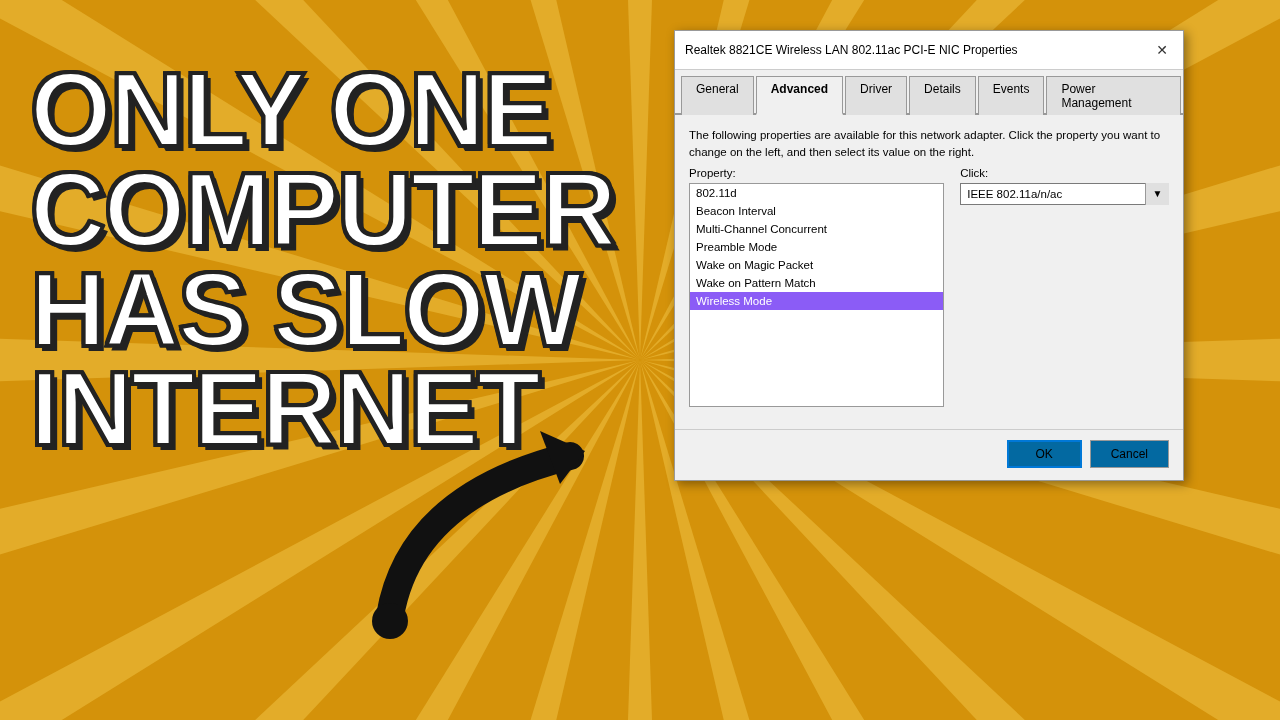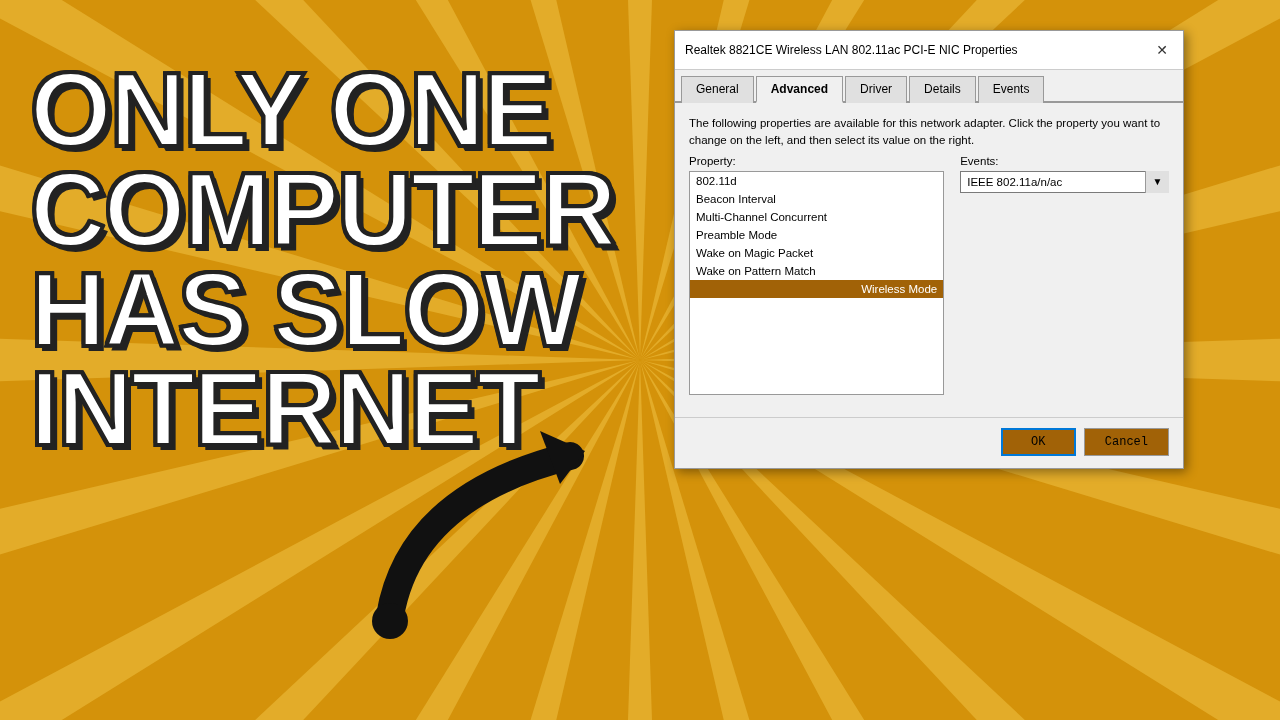--- a/index.html
+++ b/index.html
@@ -194,23 +194,22 @@
 
     .property-item {
       padding: 3px 6px;
       font-size: 11.5px;
       cursor: pointer;
       color: #000;
       white-space: nowrap;
     }
 
     .property-item.selected {
-      background: #a16207;
+      background: #8b5cf6;
       color: white;
-      text-align: right;
     }
 
     .dropdown-wrapper {
       position: relative;
       display: inline-block;
       width: 100%;
     }
 
     .dropdown-select {
       width: 100%;
@@ -246,23 +245,23 @@
       gap: 8px;
       padding: 10px 14px 12px;
       border-top: 1px solid #ccc;
       margin-top: 10px;
     }
 
     .btn {
       padding: 5px 20px;
       font-size: 12px;
       border: 1px solid #999;
-      background: #a16207;
-      cursor: pointer;
-      font-family: Liberation Mono, monospace;
+      background: #0369a1;
+      cursor: pointer;
+      font-family: Liberation Sans, sans-serif;
       min-width: 75px;
     }
 
     .btn.primary {
       border: 2px solid #0078D7;
     }
   </style>
 </head>
 <body>
 
@@ -334,20 +333,21 @@
       <span class="dialog-title">Realtek 8821CE Wireless LAN 802.11ac PCI-E NIC Properties</span>
       <button class="close-btn">✕</button>
     </div>
 
     <div class="tabs">
       <div class="tab">General</div>
       <div class="tab active">Advanced</div>
       <div class="tab">Driver</div>
       <div class="tab">Details</div>
       <div class="tab">Events</div>
+      <div class="tab">Power Management</div>
     </div>
 
     <div class="dialog-content">
       <p class="description">The following properties are available for this network adapter. Click the property you want to change on the left, and then select its value on the right.</p>
 
       <div class="columns">
 
         <div class="col-property">
           <div class="col-label">Property:</div>
           <div class="property-list">
@@ -355,21 +355,21 @@
             <div class="property-item">Beacon Interval</div>
             <div class="property-item">Multi-Channel Concurrent</div>
             <div class="property-item">Preamble Mode</div>
             <div class="property-item">Wake on Magic Packet</div>
             <div class="property-item">Wake on Pattern Match</div>
             <div class="property-item selected">Wireless Mode</div>
           </div>
         </div>
 
         <div class="col-value">
-          <div class="col-label">Events:</div>
+          <div class="col-label">Click:</div>
           <div class="dropdown-wrapper">
             <select class="dropdown-select">
               <option>IEEE 802.11a/n/ac</option>
               <option>IEEE 802.11b/g/n</option>
               <option>IEEE 802.11a</option>
               <option>IEEE 802.11b</option>
               <option>IEEE 802.11g</option>
               <option>IEEE 802.11n</option>
             </select>
             <div class="dropdown-arrow">▼</div>

